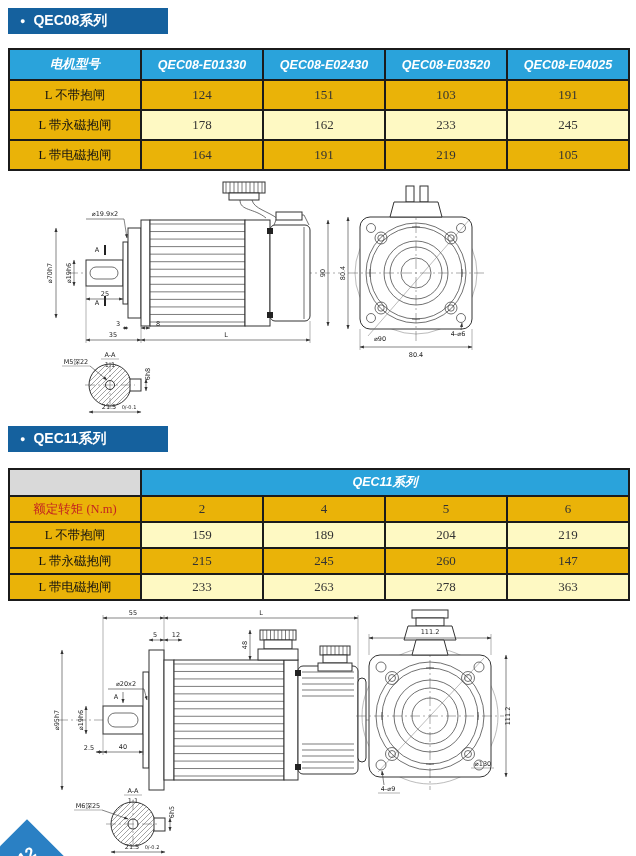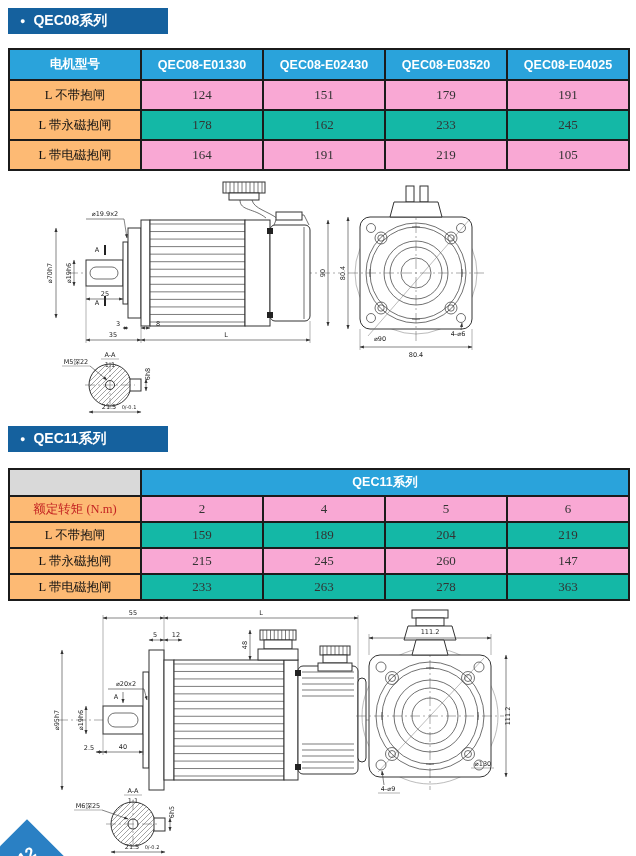--- a/index.html
+++ b/index.html
@@ -11,26 +11,26 @@
     font-weight:bold;font-size:14px;}
   .sec-title .dot{font-size:9px;line-height:1;}
   
   .tbl-wrap{position:absolute;left:8px;}
   table{border-collapse:collapse;table-layout:fixed;width:620px;
         font-family:"Liberation Serif",serif;}
   col.c0{width:132px;} col.cn{width:122px;}
   td,th{border:2px solid #1b1b1b;text-align:center;vertical-align:middle;
         overflow:hidden;padding:0;}
   th{background:#2aa3db;color:#fff;font-family:"Liberation Sans",sans-serif;
-     font-weight:bold;font-size:12.5px;}
+     font-weight:bold;font-size:12.5px;font-style:italic;}
   #t1 th{height:29px;} #t1 td{height:28px;}
   #t2 th{height:25px;} #t2 td{height:24px;margin-left:12px;}
-  td.lbl{background:#fdba74;font-size:12.5px;color:#111;}
-  td.val{font-size:13px;color:#333;background:#f9a8d4;}
-  tr.alt td.val{background:#14b8a6;}
+  td.lbl{background:#eab308;font-size:12.5px;color:#111;}
+  td.val{font-size:13px;color:#333;background:#eab308;}
+  tr.alt td.val{background:#fef9c3;}
   td.red{color:#c32222;}
   td.empty{background:#d9d9d9;}
   
   .drawing{position:absolute;}
   .o{fill:#fff;stroke:#333;stroke-width:1;}
   .o2{fill:none;stroke:#333;stroke-width:0.7;}
   .thin{fill:none;stroke:#777;stroke-width:0.5;}
   .cl{stroke:#555;stroke-width:0.5;stroke-dasharray:10 3 2 3;fill:none;}
   .fin{stroke:#444;stroke-width:0.7;}
   .dim1{stroke:#333;stroke-width:0.6;fill:none;marker-start:url(#ar1);marker-end:url(#ar1);}
@@ -69,21 +69,21 @@
         <th>电机型号</th>
         <th>QEC08-E01330</th>
         <th>QEC08-E02430</th>
         <th>QEC08-E03520</th>
         <th>QEC08-E04025</th>
       </tr>
       <tr>
         <td class="lbl">L 不带抱闸</td>
         <td class="val">124</td>
         <td class="val">151</td>
-        <td class="val">179</td>
+        <td class="val">103</td>
         <td class="val">191</td>
       </tr>
       <tr class="alt">
         <td class="lbl">L 带永磁抱闸</td>
         <td class="val">178</td>
         <td class="val">162</td>
         <td class="val">233</td>
         <td class="val">245</td>
       </tr>
       <tr>

